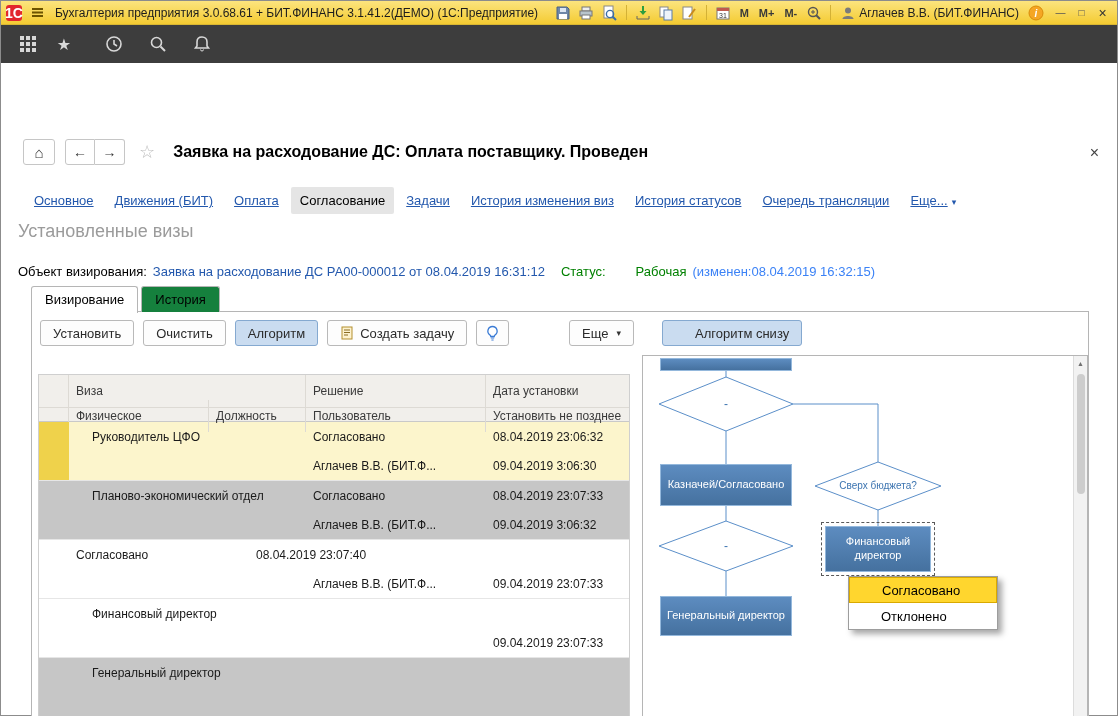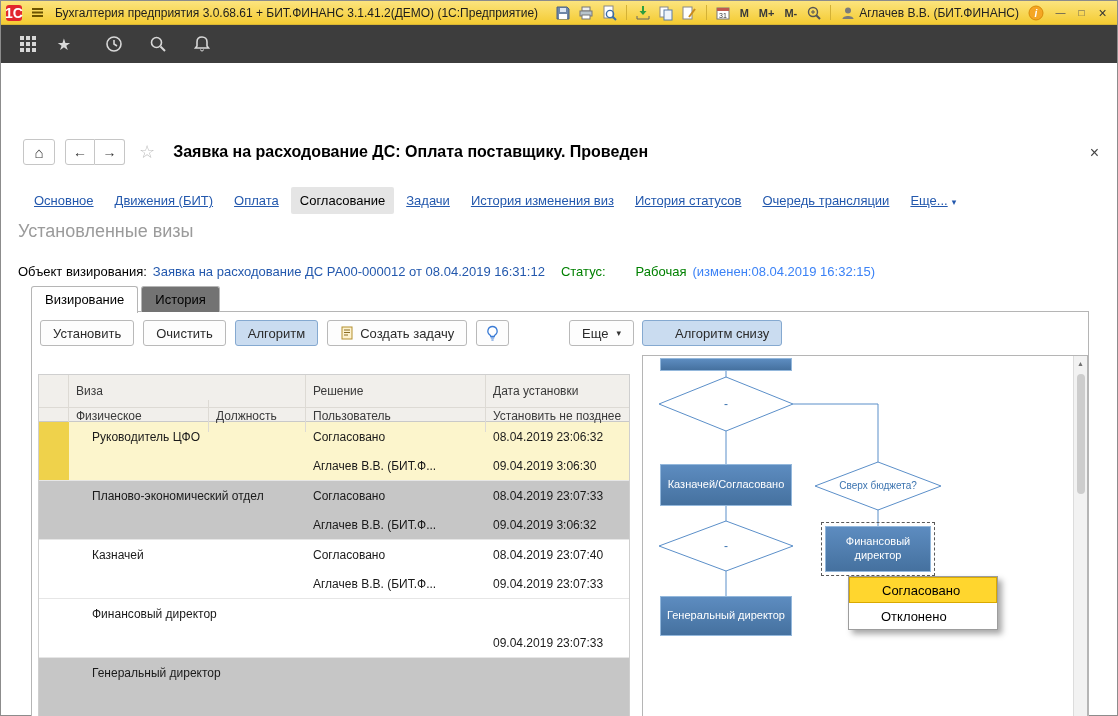--- a/index.html
+++ b/index.html
@@ -56,33 +56,33 @@
 
   .objrow { position:absolute; top:201px; left:17px; font-size:13px; display:flex; gap:6px; align-items:flex-end; white-space:nowrap; }
   .objlabel { color:#000; }
   .objlink { color:#2358ad; }
   .statlabel, .statval { color:#008000;margin-left:24px; }
   .statlabel { margin-left:10px; }
   .statchg { color:#3b82f6; }
 
   .innertabs { position:absolute; top:223px; left:30px; display:flex; z-index:3; }
   .itab { padding:5px 13px; font-size:13px; border:1px solid #b5b5b5; border-bottom:none;
-    border-radius:3px 3px 0 0; background:#737373; color:#000; margin-right:3px; }
+    border-radius:3px 3px 0 0; background:#15803d; color:#000; margin-right:3px; }
   .itab.active { background:#fff; margin-bottom:-1px; padding-bottom:6px; }
 
   .panel { position:absolute; top:248px; left:30px; width:1058px; height:465px; border:1px solid #b5b5b5; background:#fff; }
 
   .cmdbar { position:absolute; top:8px; left:8px; display:flex; gap:9px; align-items:center; }
   .btn { height:26px; border:1px solid #b9b9b9; border-radius:3px; background:#fdfdfd; padding:0 12px;
     font-size:13px; color:#2b2b2b; display:inline-flex; align-items:center; gap:6px; white-space:nowrap; }
   .btn.pressed { background:#cadcf0; border-color:#85a9d0; }
   .btn.iconbtn { padding:0 8px; }
   .btn .dd { font-size:9px; margin-left:2px; color:#333; }
   .btn-more { position:absolute; top:8px; left:537px; }
-  .btn-algbottom { position:absolute; top:8px; left:610px;padding-left:32px; }
+  .btn-algbottom { position:absolute; top:8px; left:630px;padding-left:32px; }
 
   
   .vtable { position:absolute; left:6px; top:62px; width:592px; height:389px; border:1px solid #cfcfcf;
     overflow:hidden; font-size:12px; background:#fff; }
   .hrow { display:flex; background:#f1efeb; }
   .hr1 { height:25px; }
   .hr2 { height:22px; border-bottom:1px solid #c9c9c9; }
   .hc { border-right:1px solid #dddad4; display:flex; align-items:center; padding:16px 7px; color:#3a3a3a; flex:none; overflow:hidden; white-space:nowrap; }
   .hr1 .hc { border-bottom:1px solid #dddad4; }
   .w30{width:30px;} .w97{width:97px;} .w140{width:140px;} .w145{width:145px;} .w180{width:180px;} .w237{width:237px;}
@@ -380,21 +380,20 @@
               <div class="cell dec">Аглачев В.В. (БИТ.Ф...</div>
               <div class="cell date">09.04.2019 3:06:32</div>
             </div>
           </div>
         </div>
 
         <div class="tgroup">
           <div class="marker"></div>
           <div class="lines">
             <div class="tline">
-              <div class="cell role">Казначей</div>
               <div class="cell dec">Согласовано</div>
               <div class="cell date">08.04.2019 23:07:40</div>
             </div>
             <div class="tline">
               <div class="cell role"></div>
               <div class="cell dec">Аглачев В.В. (БИТ.Ф...</div>
               <div class="cell date">09.04.2019 23:07:33</div>
             </div>
           </div>
         </div>

